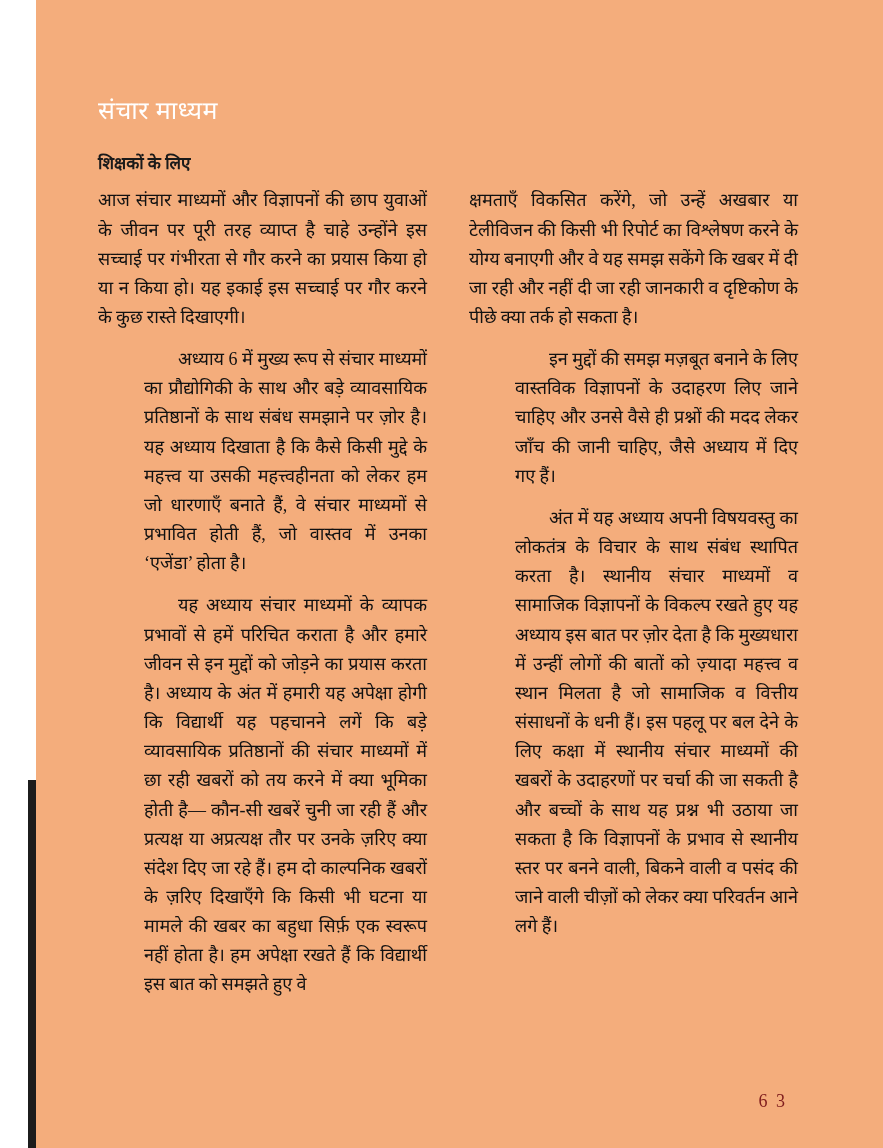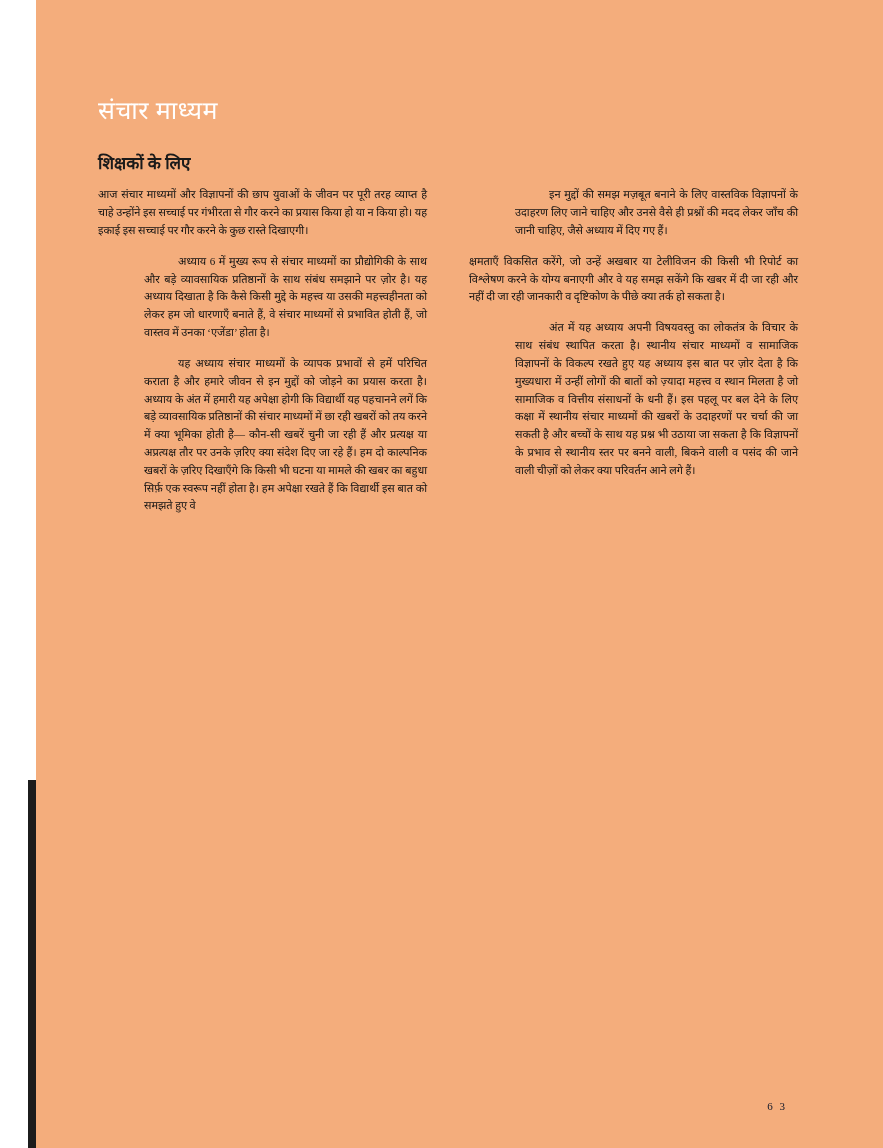--- a/index.html
+++ b/index.html
@@ -63,38 +63,38 @@
   #columns {
     display: flex;
     flex-direction: row;
     gap: 42px;
     width: 700px;
   }
   .column {
     width: 329px;
   }
   .para {
-    font-size: 11px;
+    font-size: 18px;
     line-height: 1.62;
     color: #111111;
     text-align: justify;
     margin: 0 0 13px 0;
     text-justify: inter-word;
     word-spacing: -0.2px;
   }
   .para.indent {
     text-indent: 34px;
     margin-left: 46px;
   }
   #page-number {
     position: absolute;
     right: 96px;
     bottom: 36px;
-    font-size: 11px;
-    color: #0f172a;
+    font-size: 18px;
+    color: #7f1d1d;
     letter-spacing: 2px;
     z-index: 4;
   }
 </style>
 </head>
 <body>
 
 <div id="page">
 
   <div id="binding-strip"></div>
@@ -109,22 +109,22 @@
 
       <div id="columns">
 
         <div class="column">
           <p class="para">आज संचार माध्यमों और विज्ञापनों की छाप युवाओं के जीवन पर पूरी तरह व्याप्त है चाहे उन्होंने इस सच्चाई पर गंभीरता से गौर करने का प्रयास किया हो या न किया हो। यह इकाई इस सच्चाई पर गौर करने के कुछ रास्ते दिखाएगी।</p>
           <p class="para indent">अध्याय 6 में मुख्य रूप से संचार माध्यमों का प्रौद्योगिकी के साथ और बड़े व्यावसायिक प्रतिष्ठानों के साथ संबंध समझाने पर ज़ोर है। यह अध्याय दिखाता है कि कैसे किसी मुद्दे के महत्त्व या उसकी महत्त्वहीनता को लेकर हम जो धारणाएँ बनाते हैं, वे संचार माध्यमों से प्रभावित होती हैं, जो वास्तव में उनका ‘एजेंडा’ होता है।</p>
           <p class="para indent">यह अध्याय संचार माध्यमों के व्यापक प्रभावों से हमें परिचित कराता है और हमारे जीवन से इन मुद्दों को जोड़ने का प्रयास करता है। अध्याय के अंत में हमारी यह अपेक्षा होगी कि विद्यार्थी यह पहचानने लगें कि बड़े व्यावसायिक प्रतिष्ठानों की संचार माध्यमों में छा रही खबरों को तय करने में क्या भूमिका होती है— कौन-सी खबरें चुनी जा रही हैं और प्रत्यक्ष या अप्रत्यक्ष तौर पर उनके ज़रिए क्या संदेश दिए जा रहे हैं। हम दो काल्पनिक खबरों के ज़रिए दिखाएँगे कि किसी भी घटना या मामले की खबर का बहुधा सिर्फ़ एक स्वरूप नहीं होता है। हम अपेक्षा रखते हैं कि विद्यार्थी इस बात को समझते हुए वे</p>
         </div>
 
         <div class="column">
+          <p class="para">क्षमताएँ विकसित करेंगे, जो उन्हें अखबार या टेलीविजन की किसी भी रिपोर्ट का विश्लेषण करने के योग्य बनाएगी और वे यह समझ सकेंगे कि खबर में दी जा रही और नहीं दी जा रही जानकारी व दृष्टिकोण के पीछे क्या तर्क हो सकता है।</p>
           <p class="para indent">इन मुद्दों की समझ मज़बूत बनाने के लिए वास्तविक विज्ञापनों के उदाहरण लिए जाने चाहिए और उनसे वैसे ही प्रश्नों की मदद लेकर जाँच की जानी चाहिए, जैसे अध्याय में दिए गए हैं।</p>
-          <p class="para">क्षमताएँ विकसित करेंगे, जो उन्हें अखबार या टेलीविजन की किसी भी रिपोर्ट का विश्लेषण करने के योग्य बनाएगी और वे यह समझ सकेंगे कि खबर में दी जा रही और नहीं दी जा रही जानकारी व दृष्टिकोण के पीछे क्या तर्क हो सकता है।</p>
           <p class="para indent">अंत में यह अध्याय अपनी विषयवस्तु का लोकतंत्र के विचार के साथ संबंध स्थापित करता है। स्थानीय संचार माध्यमों व सामाजिक विज्ञापनों के विकल्प रखते हुए यह अध्याय इस बात पर ज़ोर देता है कि मुख्यधारा में उन्हीं लोगों की बातों को ज़्यादा महत्त्व व स्थान मिलता है जो सामाजिक व वित्तीय संसाधनों के धनी हैं। इस पहलू पर बल देने के लिए कक्षा में स्थानीय संचार माध्यमों की खबरों के उदाहरणों पर चर्चा की जा सकती है और बच्चों के साथ यह प्रश्न भी उठाया जा सकता है कि विज्ञापनों के प्रभाव से स्थानीय स्तर पर बनने वाली, बिकने वाली व पसंद की जाने वाली चीज़ों को लेकर क्या परिवर्तन आने लगे हैं।</p>
         </div>
 
       </div>
     </div>
 
     <div id="page-number">6 3</div>
 
   </div>
 </div>

